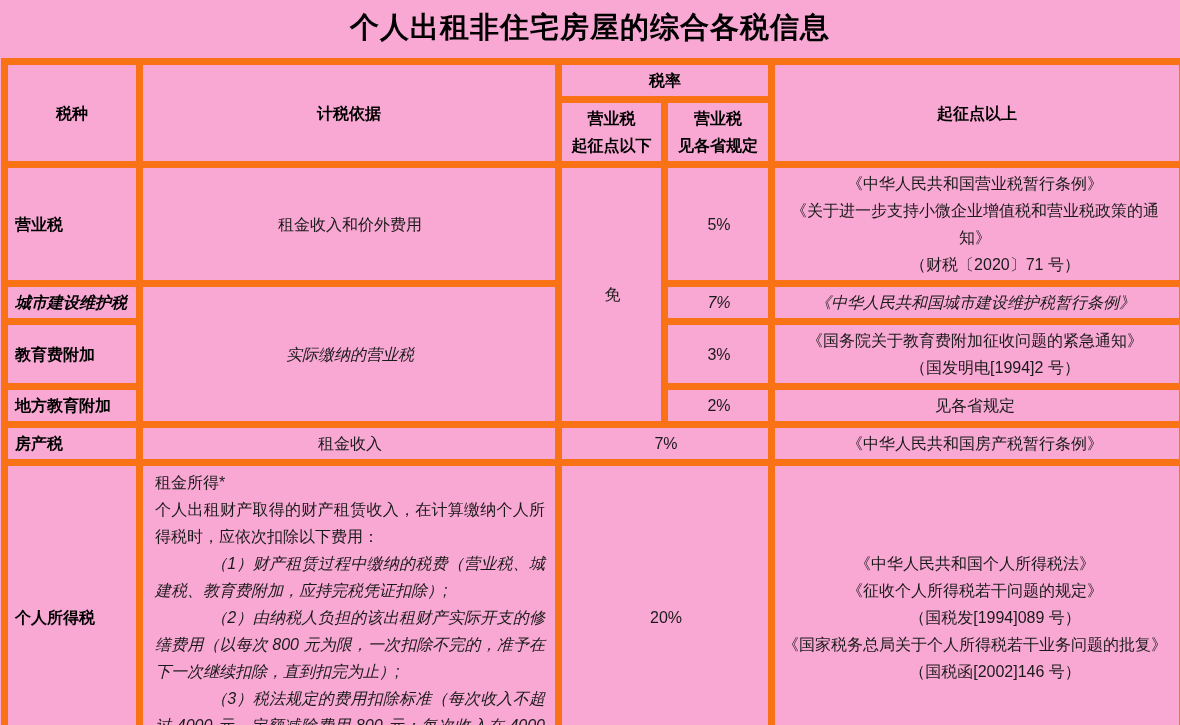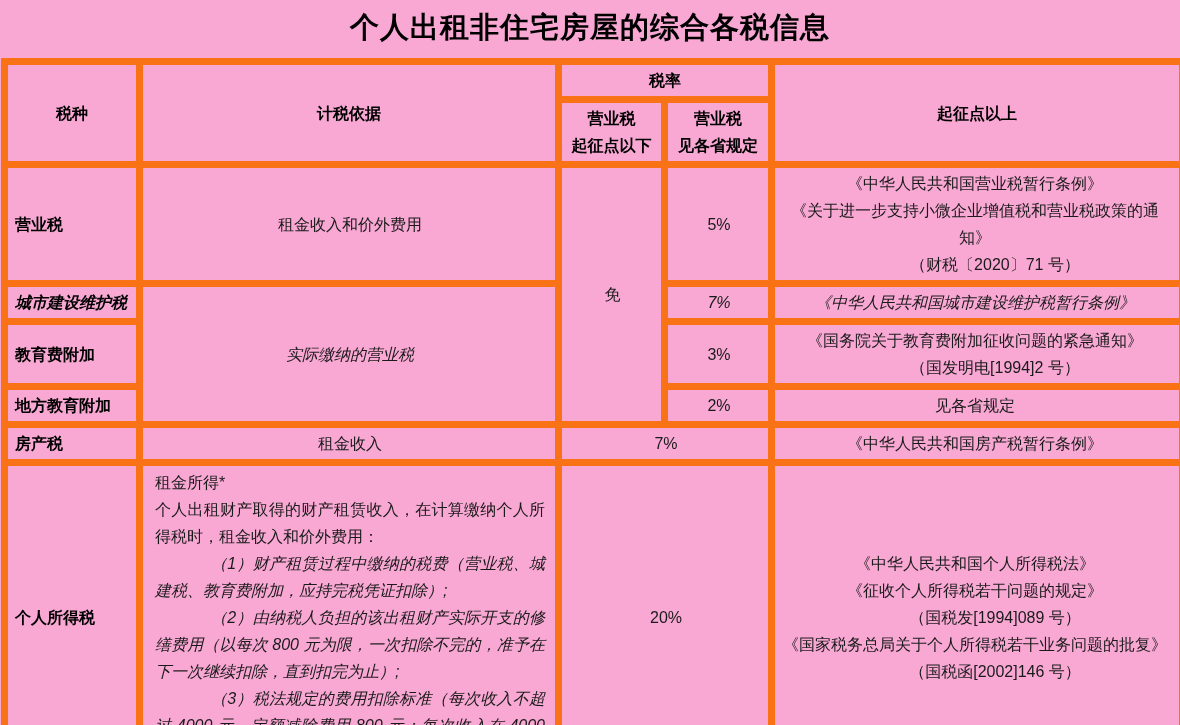--- a/index.html
+++ b/index.html
@@ -152,21 +152,21 @@
       <td class="center" colspan="2">7%</td>
       <td class="legal">
         <div>《中华人民共和国房产税暂行条例》</div>
       </td>
     </tr>
 
     <tr class="h-grsds">
       <td class="tax-name">个人所得税</td>
       <td class="basis-long">
         <div class="basis-title">租金所得*</div>
-        <div class="para">个人出租财产取得的财产租赁收入，在计算缴纳个人所得税时，租金收入和价外费用：</div>
+        <div class="para">个人出租财产取得的财产租赁收入，在计算缴纳个人所得税时，应依次扣除以下费用：</div>
         <div class="para-num">（1）财产租赁过程中缴纳的税费（营业税、城建税、教育费附加，应持完税凭证扣除）;</div>
         <div class="para-num">（2）由纳税人负担的该出租财产实际开支的修缮费用（以每次 800 元为限，一次扣除不完的，准予在下一次继续扣除，直到扣完为止）;</div>
         <div class="para-num">（3）税法规定的费用扣除标准（每次收入不超过 4000 元，定额减除费用 800 元；每次收入在 4000 元以上，定额减除 20%的费用）。</div>
       </td>
       <td class="center" colspan="2">20%</td>
       <td class="legal">
         <div>《中华人民共和国个人所得税法》</div>
         <div>《征收个人所得税若干问题的规定》</div>
         <div class="legal-indent">（国税发[1994]089 号）</div>
         <div>《国家税务总局关于个人所得税若干业务问题的批复》</div>

